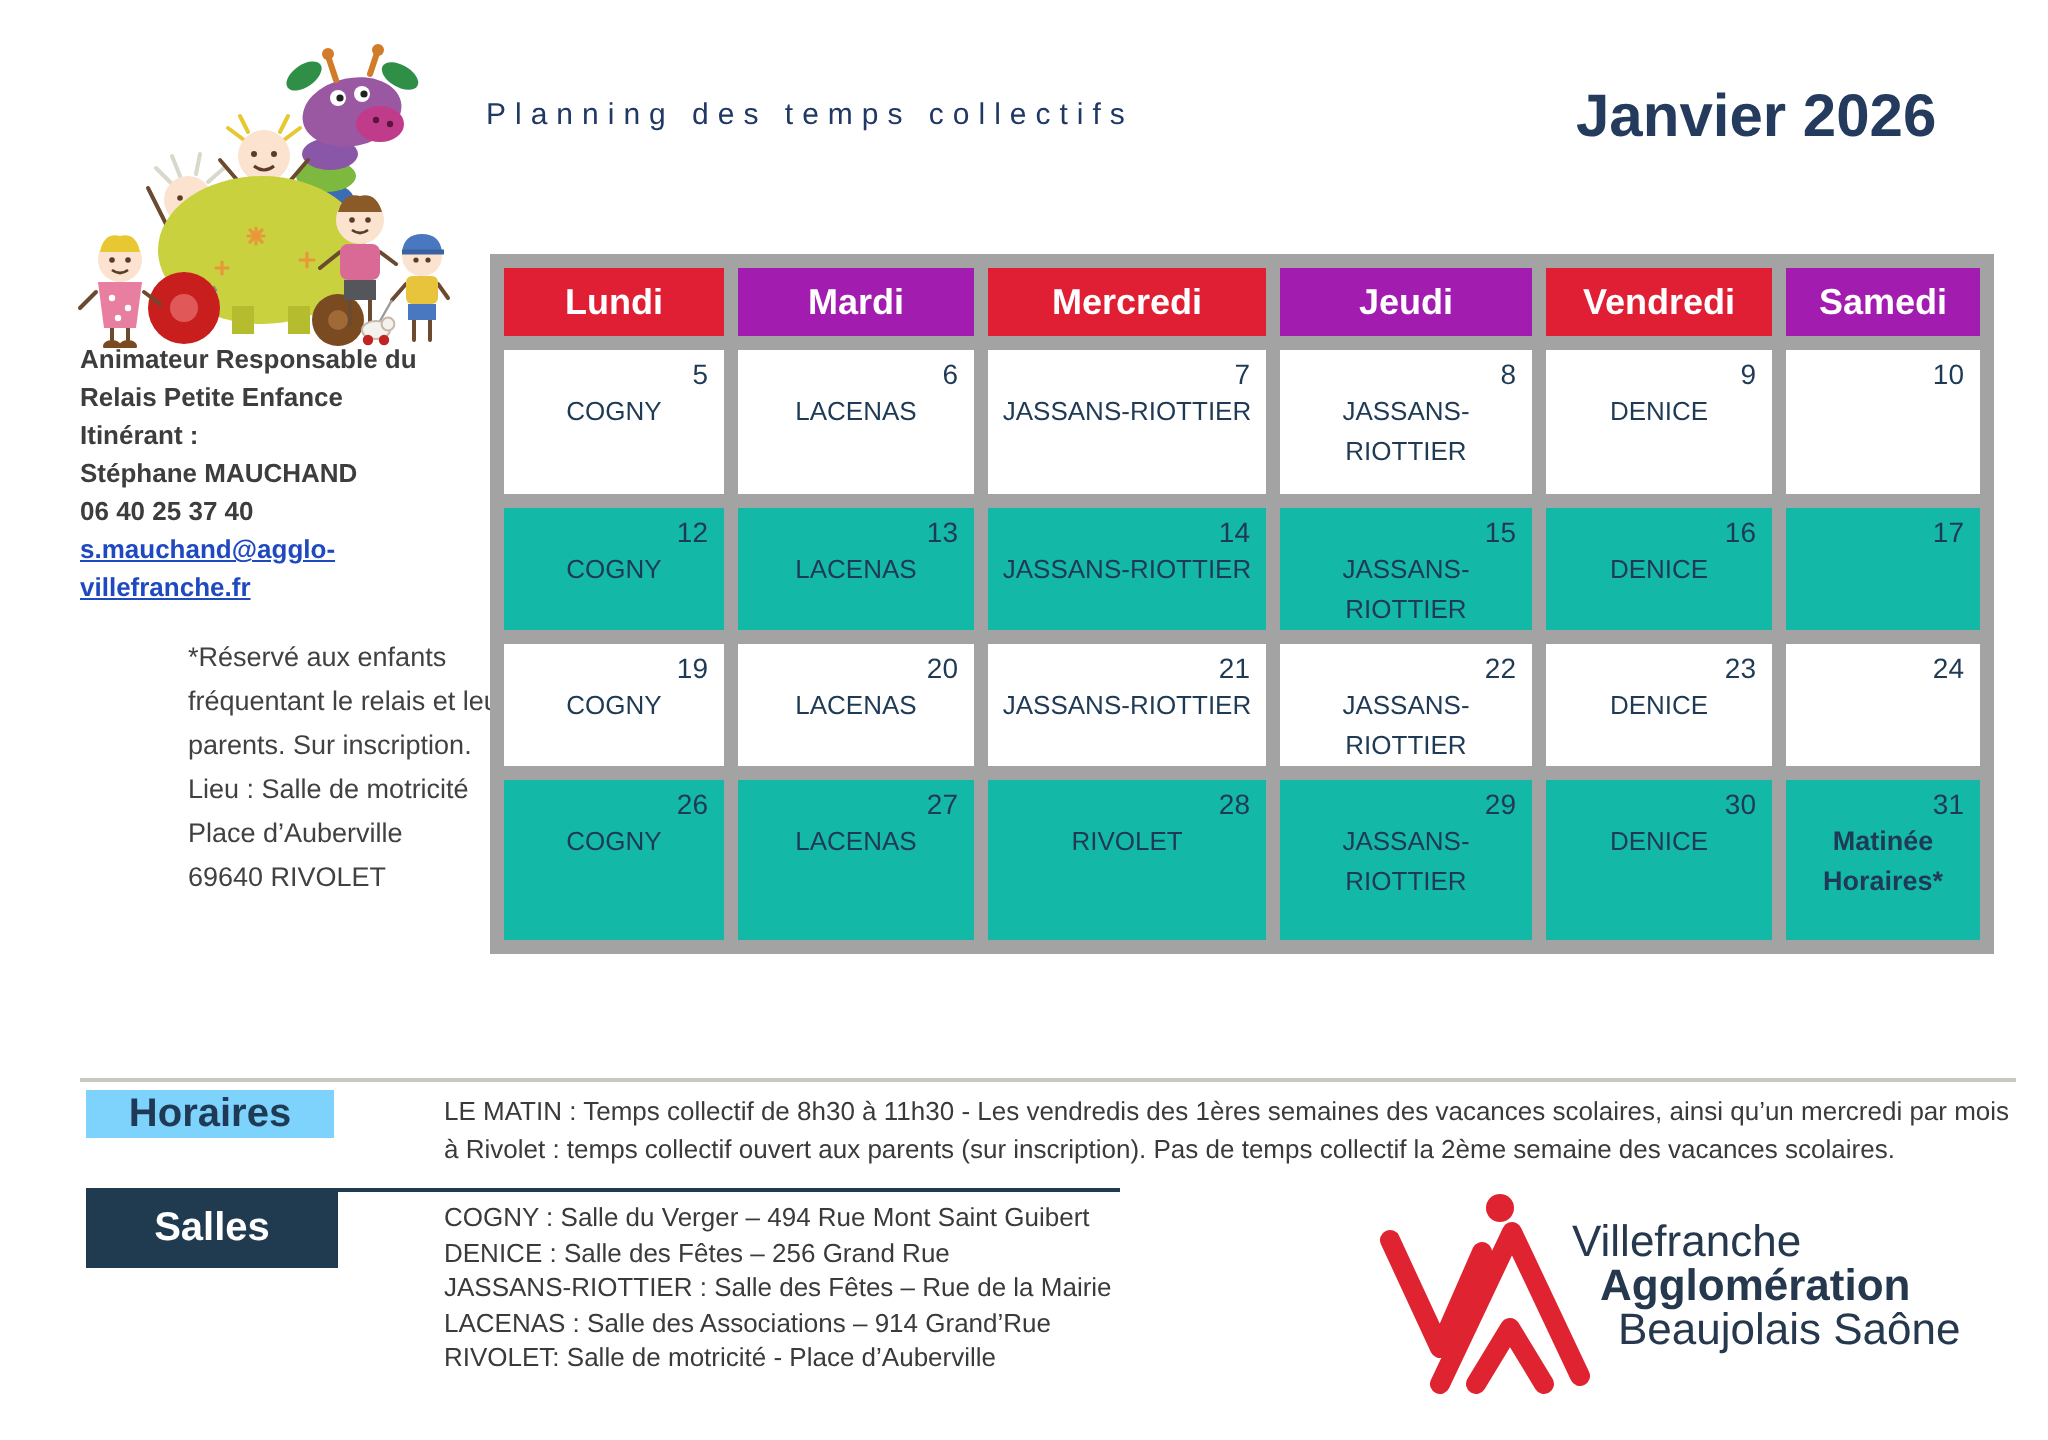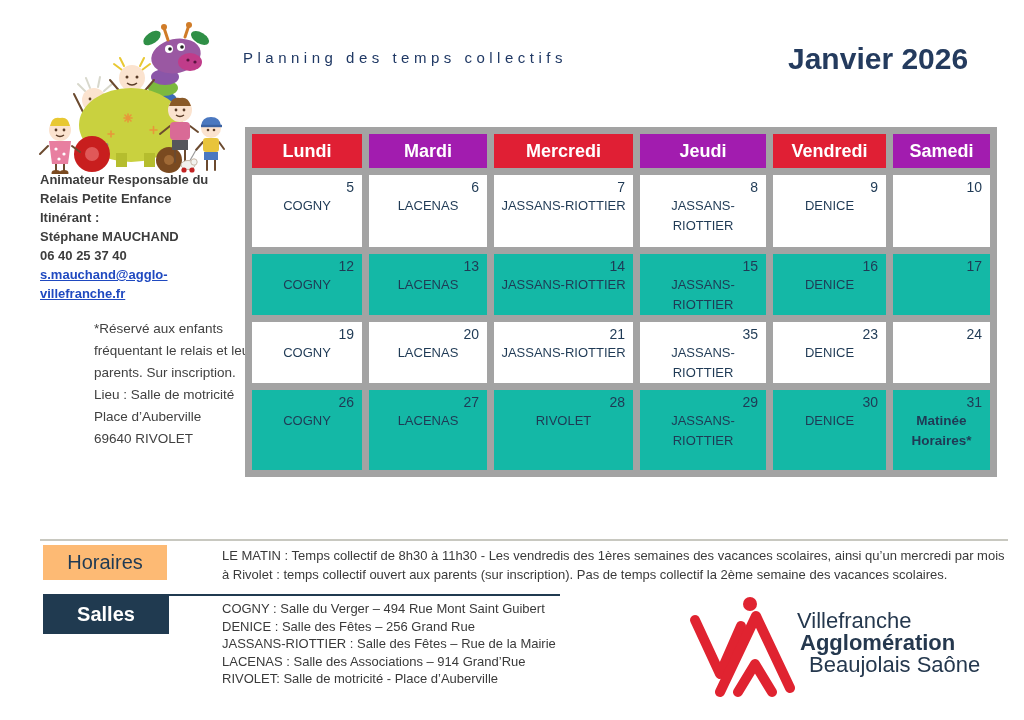--- a/index.html
+++ b/index.html
@@ -23,32 +23,32 @@
   table.cal th{height:34px;font-size:18px;font-weight:bold;color:#ffffff;text-align:center;vertical-align:middle;}
   th.hred{background:#e01f34;}
   th.hnavy{background:#a21caf;}
   tr.beige td{background:#14b8a6;}
   tr.white td{background:#ffffff;}
   .day{text-align:right;padding:4px 8px 0 0;font-size:14px;color:#1f3a55;}
   .loc{text-align:center;margin-top:1px;font-size:13px;color:#1f3a55;white-space:pre-line;line-height:20px;}
   .loc.special{font-weight:bold;font-size:13.5px;}
   
   .rule-light{position:absolute;left:40px;top:539px;width:968px;height:2px;background:#c8c8c0;}
-  .horaires-box{position:absolute;left:43px;top:545px;width:124px;height:35px;background:#fdba74;
-    display:flex;align-items:center;justify-content:center;font-size:20px;font-weight:normal;color:#1f3a54;}
+  .horaires-box{position:absolute;left:43px;top:545px;width:124px;height:24px;background:#7dd3fc;
+    display:flex;align-items:center;justify-content:center;font-size:20px;font-weight:bold;color:#1f3a54;}
   .horaires-text{position:absolute;left:222px;top:546px;width:786px;font-size:13px;line-height:19px;color:#3a3a3a;}
   .rule-navy{position:absolute;left:43px;top:594px;width:517px;height:2px;background:#203a50;}
   .salles-box{position:absolute;left:43px;top:594px;width:126px;height:40px;background:#203a50;
     display:flex;align-items:center;justify-content:center;font-size:20px;font-weight:bold;color:#ffffff;}
   .salles-list{position:absolute;left:222px;top:600px;width:470px;font-size:13px;line-height:17.6px;color:#3a3a3a;}
   
   .logo{position:absolute;left:686px;top:592px;width:330px;height:118px;}
   .logo-mark{position:absolute;left:0;top:2px;}
   .logo-text{position:absolute;left:99px;top:18px;color:#25384e;font-size:22px;line-height:22px;}
-  .logo-l1{margin-left:12px;}
+  .logo-l1{margin-left:1px;}
   .logo-l2{margin-left:15px;font-weight:bold;}
   .logo-l3{margin-left:24px;}
 </style>
 </head>
 <body>
 
 <div class="page">
 
   <svg class="illustration" viewBox="0 0 200 152">
 
@@ -274,21 +274,21 @@
           </td>
         <td>
             <div class="day">20</div>
             <div class="loc">LACENAS</div>
           </td>
         <td>
             <div class="day">21</div>
             <div class="loc">JASSANS-RIOTTIER</div>
           </td>
         <td>
-            <div class="day">35</div>
+            <div class="day">22</div>
             <div class="loc">JASSANS-
 RIOTTIER</div>
           </td>
         <td>
             <div class="day">23</div>
             <div class="loc">DENICE</div>
           </td>
         <td>
             <div class="day">24</div>
             <div class="loc"></div>

